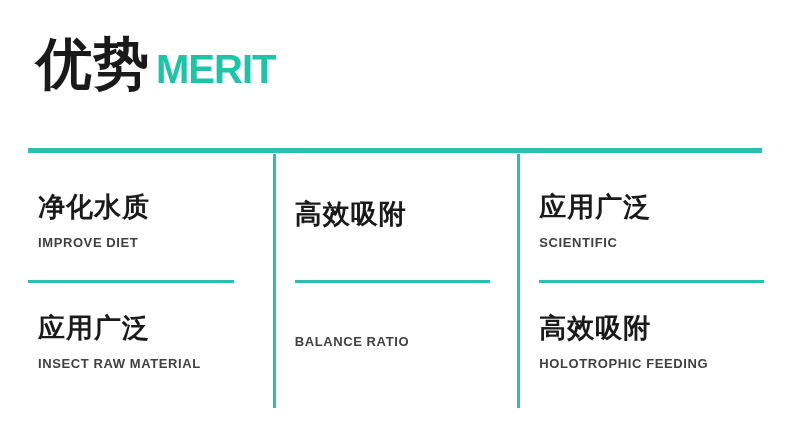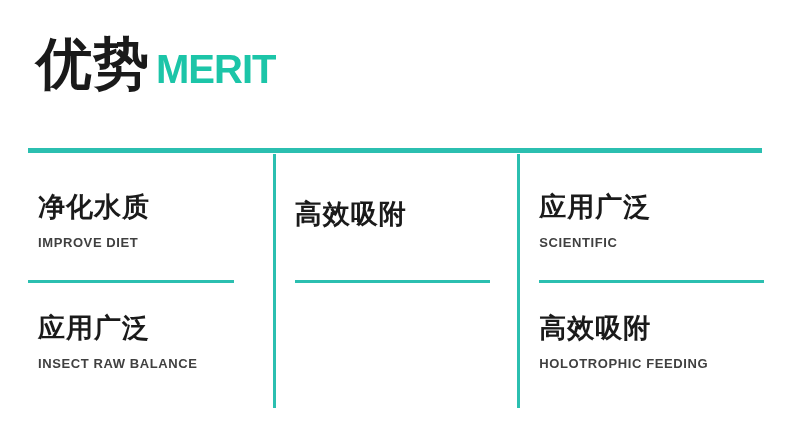--- a/index.html
+++ b/index.html
@@ -128,24 +128,25 @@
       <div class="cell-cn">高效吸附</div>
     </div>
 
     <div class="cell row0 col2">
       <div class="cell-cn">应用广泛</div>
       <div class="cell-en">SCIENTIFIC</div>
     </div>
 
     <div class="cell row1 col0">
       <div class="cell-cn">应用广泛</div>
-      <div class="cell-en">INSECT RAW BALANCE</div>
+      <div class="cell-en">INSECT RAW MATERIAL</div>
     </div>
 
     <div class="cell row1 col1">
+      <div class="cell-en">BALANCE RATIO</div>
     </div>
 
     <div class="cell row1 col2">
       <div class="cell-cn">高效吸附</div>
       <div class="cell-en">HOLOTROPHIC FEEDING</div>
     </div>
 
   </div>
 </div>
 

